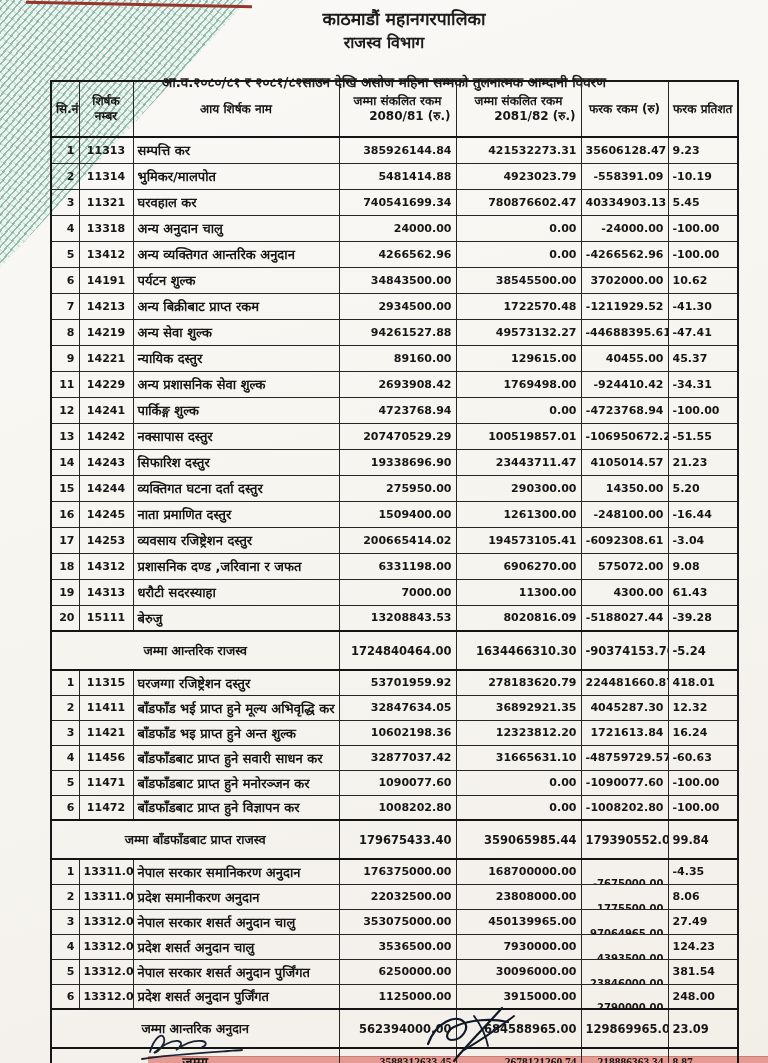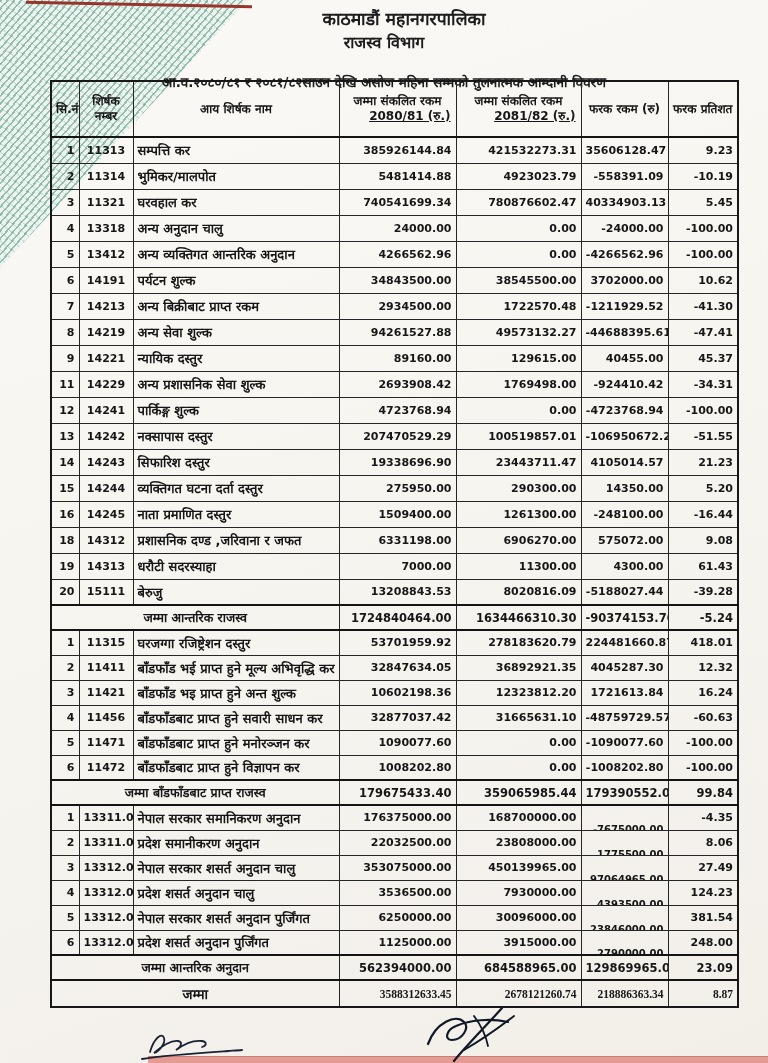--- a/index.html
+++ b/index.html
@@ -23,36 +23,36 @@
   .subtitle{position:absolute;left:0;top:73px;width:100%;text-align:center;font-size:13.5px;font-weight:700;}
 
   
   table.main{position:absolute;left:50px;top:80px;width:687px;border-collapse:collapse;table-layout:fixed;
              border:2.4px solid #181818;}
   .main th,.main td{border:1.5px solid #262626;padding:0 4px;overflow:hidden;font-weight:700;color:#161616;}
   .main thead th{height:54px;vertical-align:middle;text-align:center;font-size:12px;line-height:1.25;
                  border-bottom:2px solid #141414;}
   .h-sn{font-size:10.5px;padding:0 1px;}
   .h-amt .l1{display:block;text-align:center;}
-  .h-amt .l2{display:block;text-align:right;padding-right:1px;text-decoration:underline;}
+  .h-amt .l2{display:block;text-align:right;padding-right:1px;}
   .h-diff{white-space:nowrap;font-size:11.5px;}
 
   tr.r{height:26px;}
   tr.rb{height:25px;}
   tr.rc{height:25px;}
   .c-sn{text-align:right;font-size:11px;padding-right:4px;}
   .c-code{text-align:center;font-size:11px;padding-right:4px;}
   .c-name{text-align:left;font-size:13px;white-space:nowrap;padding-left:4px;}
   .c-amt{text-align:right;font-size:11px;padding-right:5px;white-space:nowrap;}
-  .c-pct{text-align:right;font-size:11px;padding-right:5px;white-space:nowrap;margin-top:20px;}
+  .c-pct{font-size:11px;padding-right:5px;white-space:nowrap;margin-top:20px;}
 
   td.low{vertical-align:bottom;}
   td.low .lowtxt{display:block;font-size:10px;line-height:1;transform:translateY(5px);}
 
-  tr.st{height:25px;}
+  tr.st{height:39px;}
   tr.st td{border-top:2px solid #141414;border-bottom:2px solid #141414;}
   tr.st .st-label{text-align:center;font-size:12.5px;}
   tr.st .c-amt,tr.st .c-pct{font-size:11.5px;}
   tr.total{height:27px;font-family:Liberation Serif, serif;}
   tr.total td{border-top:2.2px solid #121212;}
   tr.total .st-label{text-align:center;font-size:13.5px;}
   tr.total .c-amt,tr.total .c-pct{font-size:11.5px;}
 
   .sig{position:absolute;}
 </style>
@@ -226,20 +226,29 @@
         <tr class="r">
           <td class="c-sn">16</td>
           <td class="c-code">14245</td>
           <td class="c-name">नाता प्रमाणित दस्तुर</td>
           <td class="c-amt">1509400.00</td>
           <td class="c-amt">1261300.00</td>
           <td class="c-amt">-248100.00</td>
           <td class="c-pct">-16.44</td>
         </tr>
         <tr class="r">
+          <td class="c-sn">17</td>
+          <td class="c-code">14253</td>
+          <td class="c-name">व्यवसाय रजिष्ट्रेशन दस्तुर</td>
+          <td class="c-amt">200665414.02</td>
+          <td class="c-amt">194573105.41</td>
+          <td class="c-amt">-6092308.61</td>
+          <td class="c-pct">-3.04</td>
+        </tr>
+        <tr class="r">
           <td class="c-sn">18</td>
           <td class="c-code">14312</td>
           <td class="c-name">प्रशासनिक दण्ड ,जरिवाना र जफत</td>
           <td class="c-amt">6331198.00</td>
           <td class="c-amt">6906270.00</td>
           <td class="c-amt">575072.00</td>
           <td class="c-pct">9.08</td>
         </tr>
         <tr class="r">
           <td class="c-sn">19</td>

